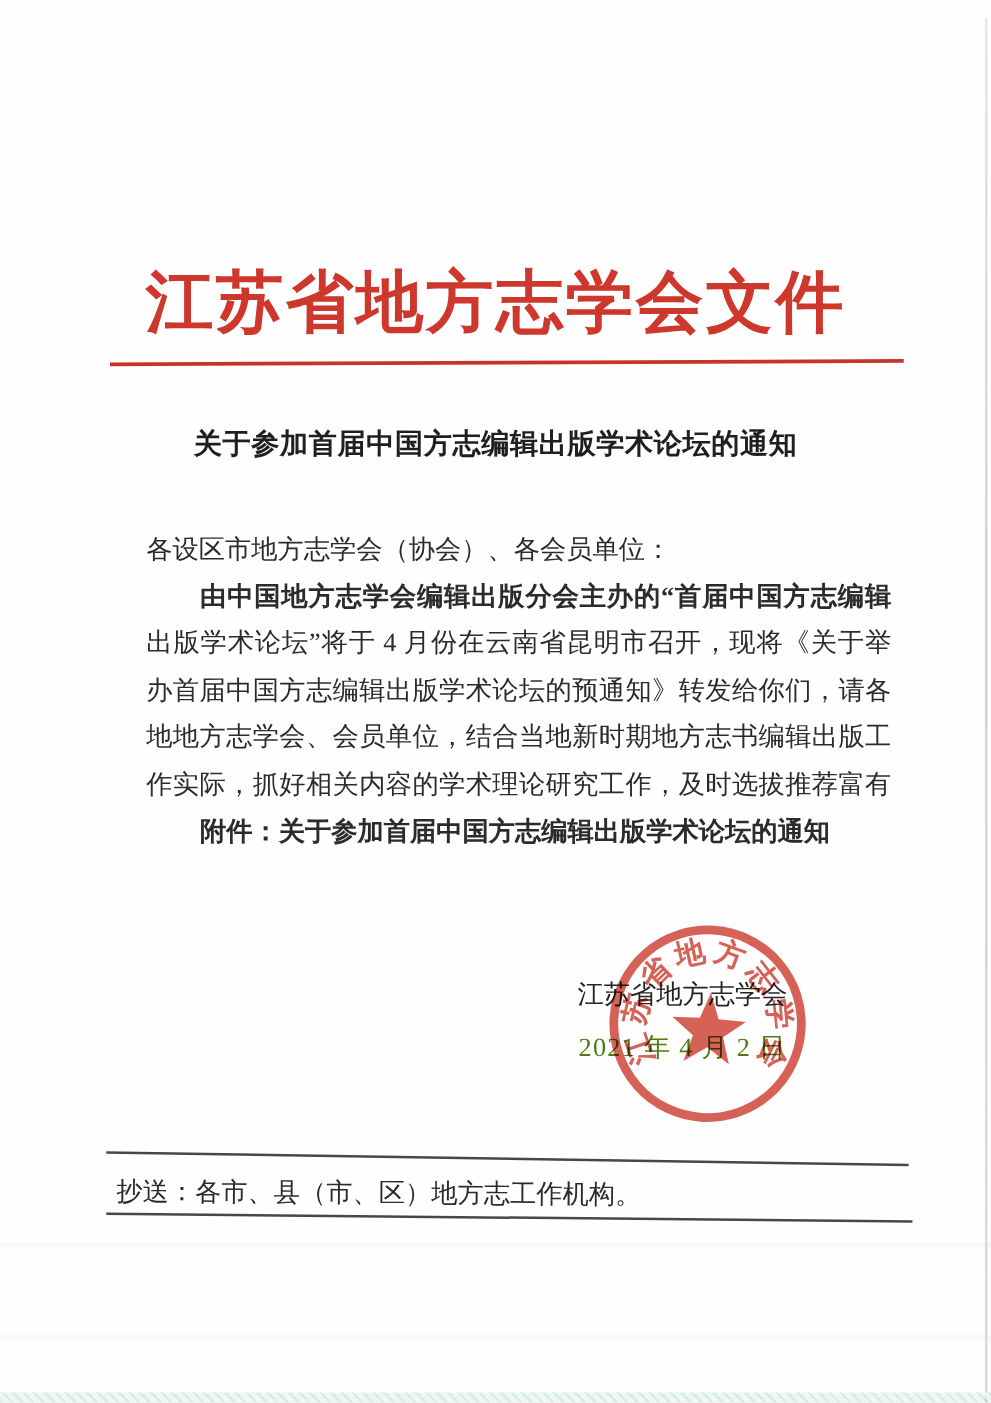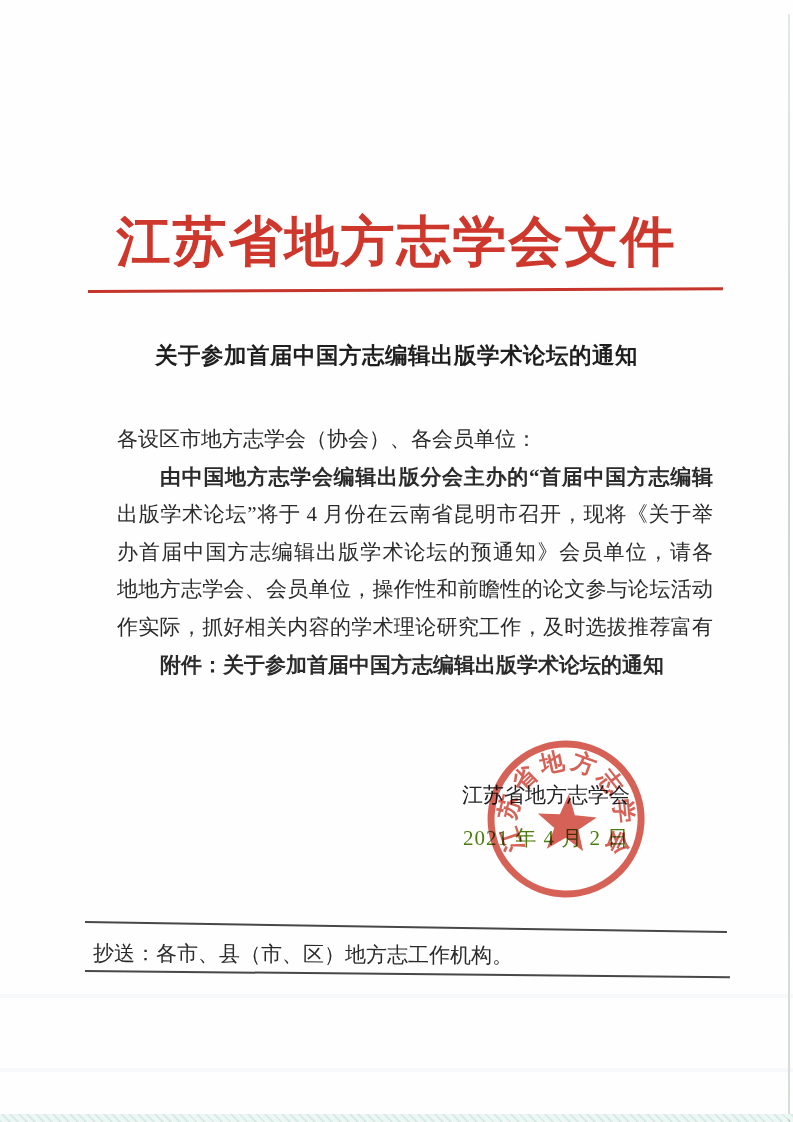--- a/index.html
+++ b/index.html
@@ -23,21 +23,21 @@
   }
   .red-rule{
     position:absolute;left:88px;top:290px;width:635px;height:3px;
     transform:rotate(-0.25deg);transform-origin:left center;
   }
   
   .doc-title{
     position:absolute;left:0;right:0;top:341px;
     text-align:center;
     font-size:22.5px;line-height:30px;font-weight:700;
-    letter-spacing:0.5px;color:#1f1f1f;
+    letter-spacing:0.5px;color:#1f1f1f;font-family:Liberation Mono, monospace;
   }
   
   .body-block{
     position:absolute;left:97px;top:421px;width:616px;
     font-size:21px;color:#2b2b2b;
   }
   .bline{height:37.6px;line-height:37.6px;white-space:nowrap;margin-left:20px;}
   .bline.j{white-space:normal;text-align:justify;text-align-last:justify;}
   .bline.indent{text-indent:43px;font-weight:bold;}
   .sig-name{position:absolute;left:440px;top:783px;width:212px;text-align:center;
@@ -90,22 +90,22 @@
   <div class="letterhead" style="color:#cd372c;">江苏省地方志学会文件</div>
 
   <div class="red-rule" style="background:#c5352b;"></div>
 
   <div class="doc-title">关于参加首届中国方志编辑出版学术论坛的通知</div>
 
   <div class="body-block">
     <div class="bline">各设区市地方志学会（协会）、各会员单位：</div>
     <div class="bline j indent">由中国地方志学会编辑出版分会主办的“首届中国方志编辑</div>
     <div class="bline j">出版学术论坛”将于 4 月份在云南省昆明市召开，现将《关于举</div>
-    <div class="bline j">办首届中国方志编辑出版学术论坛的预通知》会员单位，请各</div>
-    <div class="bline j">地地方志学会、会员单位，操作性和前瞻性的论文参与论坛活动</div>
+    <div class="bline j">办首届中国方志编辑出版学术论坛的预通知》转发给你们，请各</div>
+    <div class="bline j">地地方志学会、会员单位，结合当地新时期地方志书编辑出版工</div>
     <div class="bline j">作实际，抓好相关内容的学术理论研究工作，及时选拔推荐富有</div>
     <div class="bline indent">附件：关于参加首届中国方志编辑出版学术论坛的通知</div>
   </div>
 
   <div class="sig-name">江苏省地方志学会</div>
   <div class="sig-date">2021 年 4 月 2 日</div>
 
   <svg class="seal" viewBox="0 0 220 220" xmlns="http://www.w3.org/2000/svg">
     <defs>
       <path id="sealArc" d="M 66.7 134 A 50 50 0 1 1 153.3 134" fill="none"></path>

